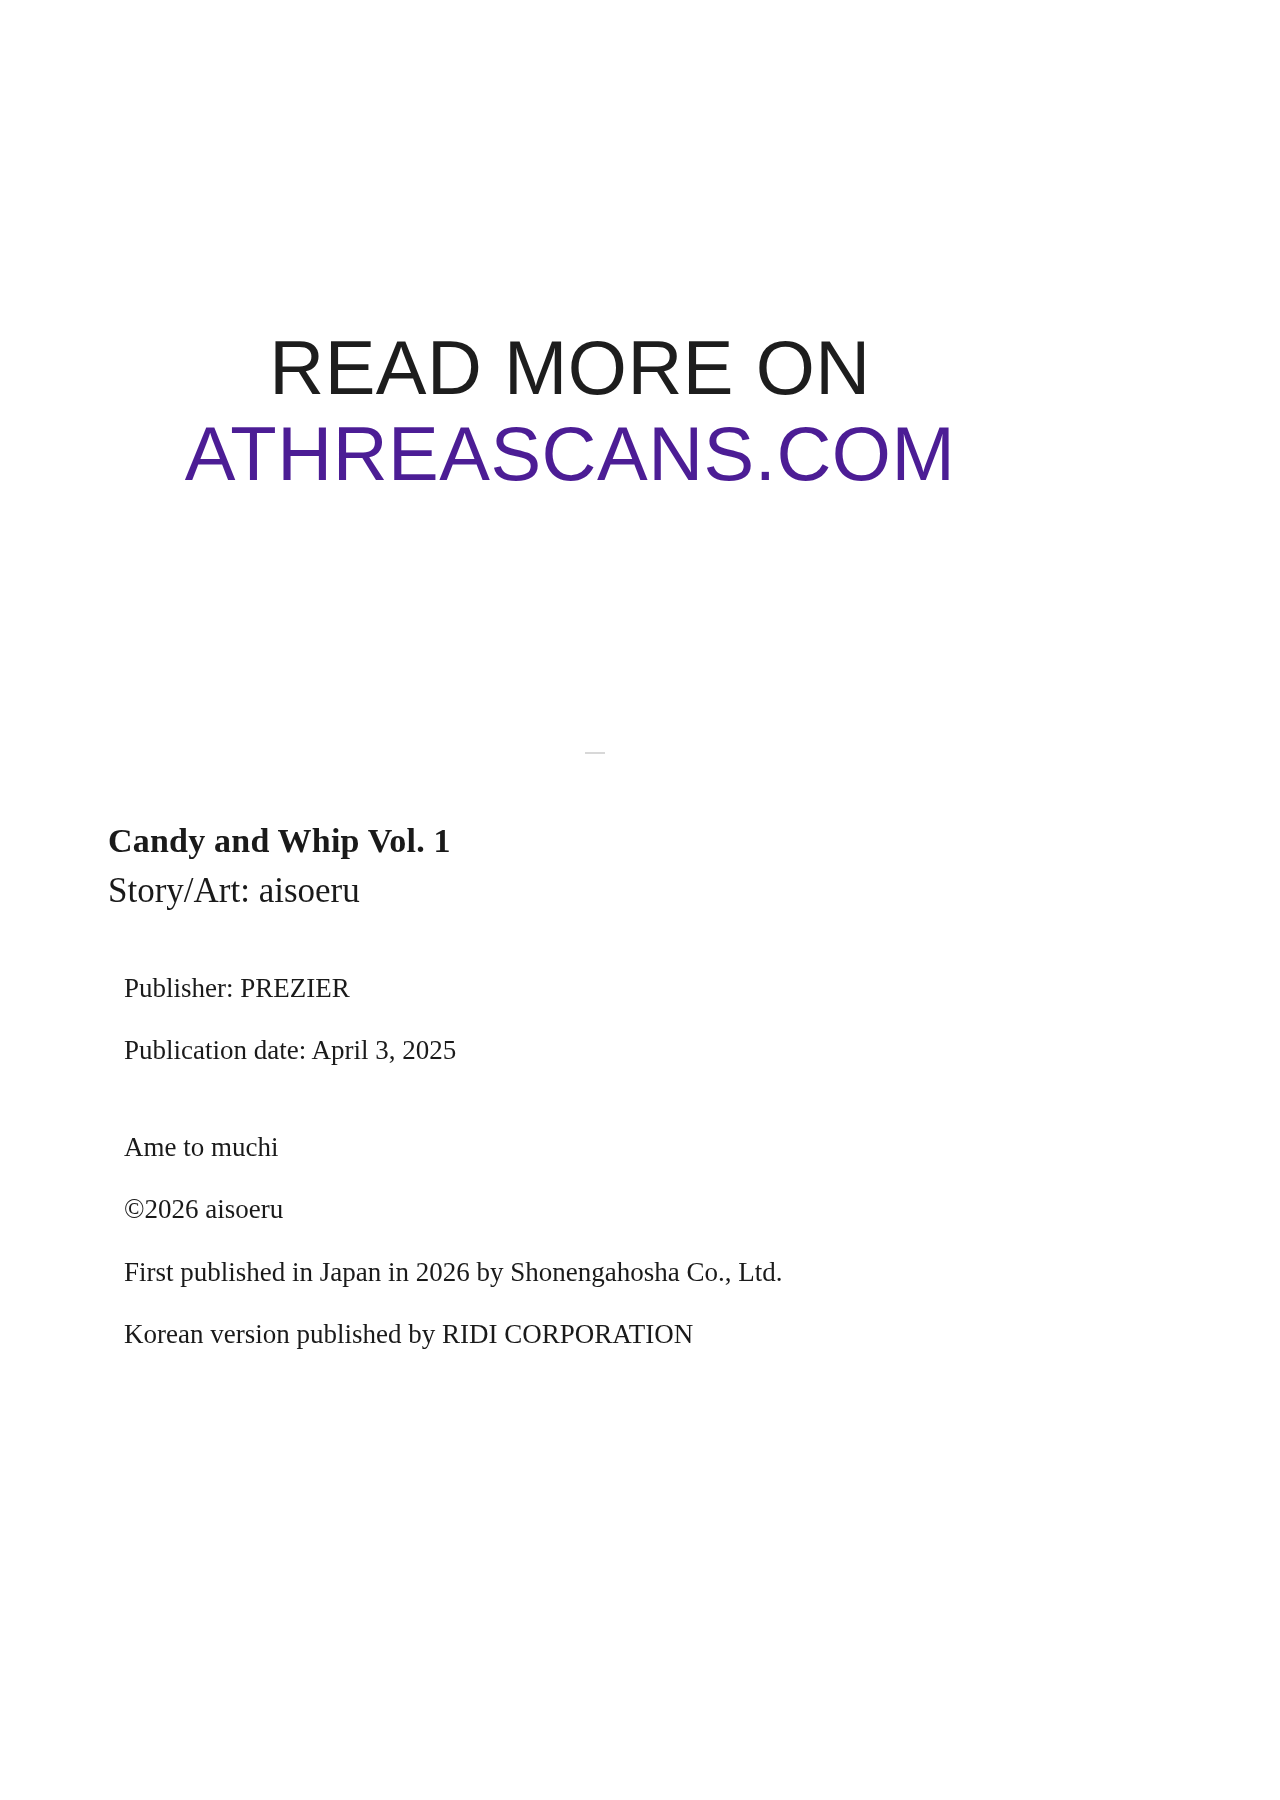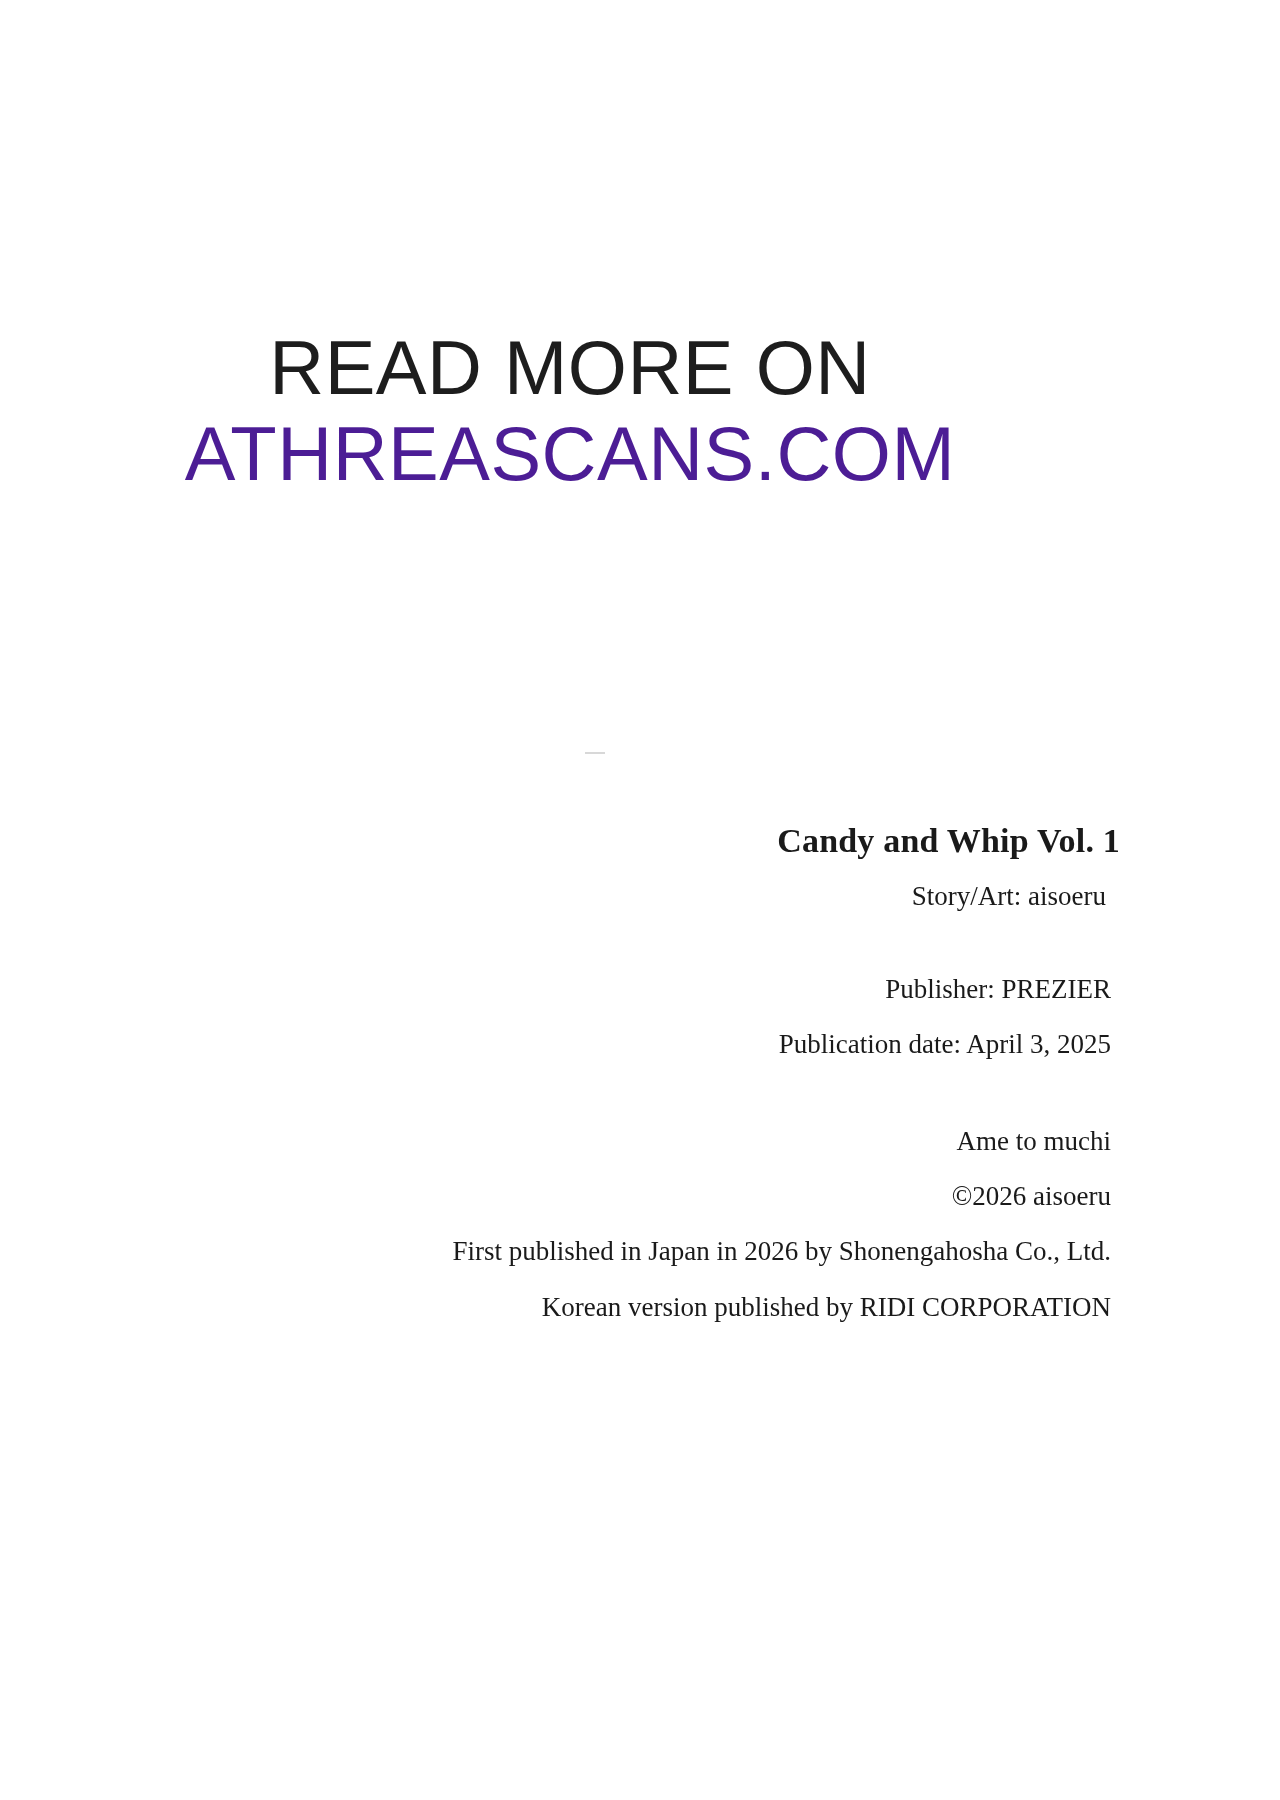--- a/index.html
+++ b/index.html
@@ -48,44 +48,43 @@
     left: 585px;
     top: 752px;
     width: 20px;
     height: 2px;
     background: #d8d8d8;
   }
 
   
   .colophon {
     position: absolute;
-    left: 100px;
+    left: 108px;
     top: 818px;
     width: 1020px;
-    text-align: right;
   }
   .colophon .title {
     font-size: 34px;
     font-weight: bold;
     line-height: 1.35;
     letter-spacing: 0.2px;
     margin: 0 0 2px 0;
   }
   .colophon .byline {
-    font-size: 27px;
+    font-size: 35px;
     line-height: 1.4;
-    margin: 14px;
+    margin: 0;
   }
   .colophon .group {
     margin-top: 50px;
   }
   .colophon .line {
     font-size: 27px;
     line-height: 1.72;
-    margin: 9px;
+    margin: 16px;
     white-space: pre-wrap;
   }
 </style>
 </head>
 <body>
 
 <div class="watermark">
   <div class="watermark-line1">READ MORE ON</div>
   <div class="watermark-line2">ATHREASCANS.COM</div>
 </div>

